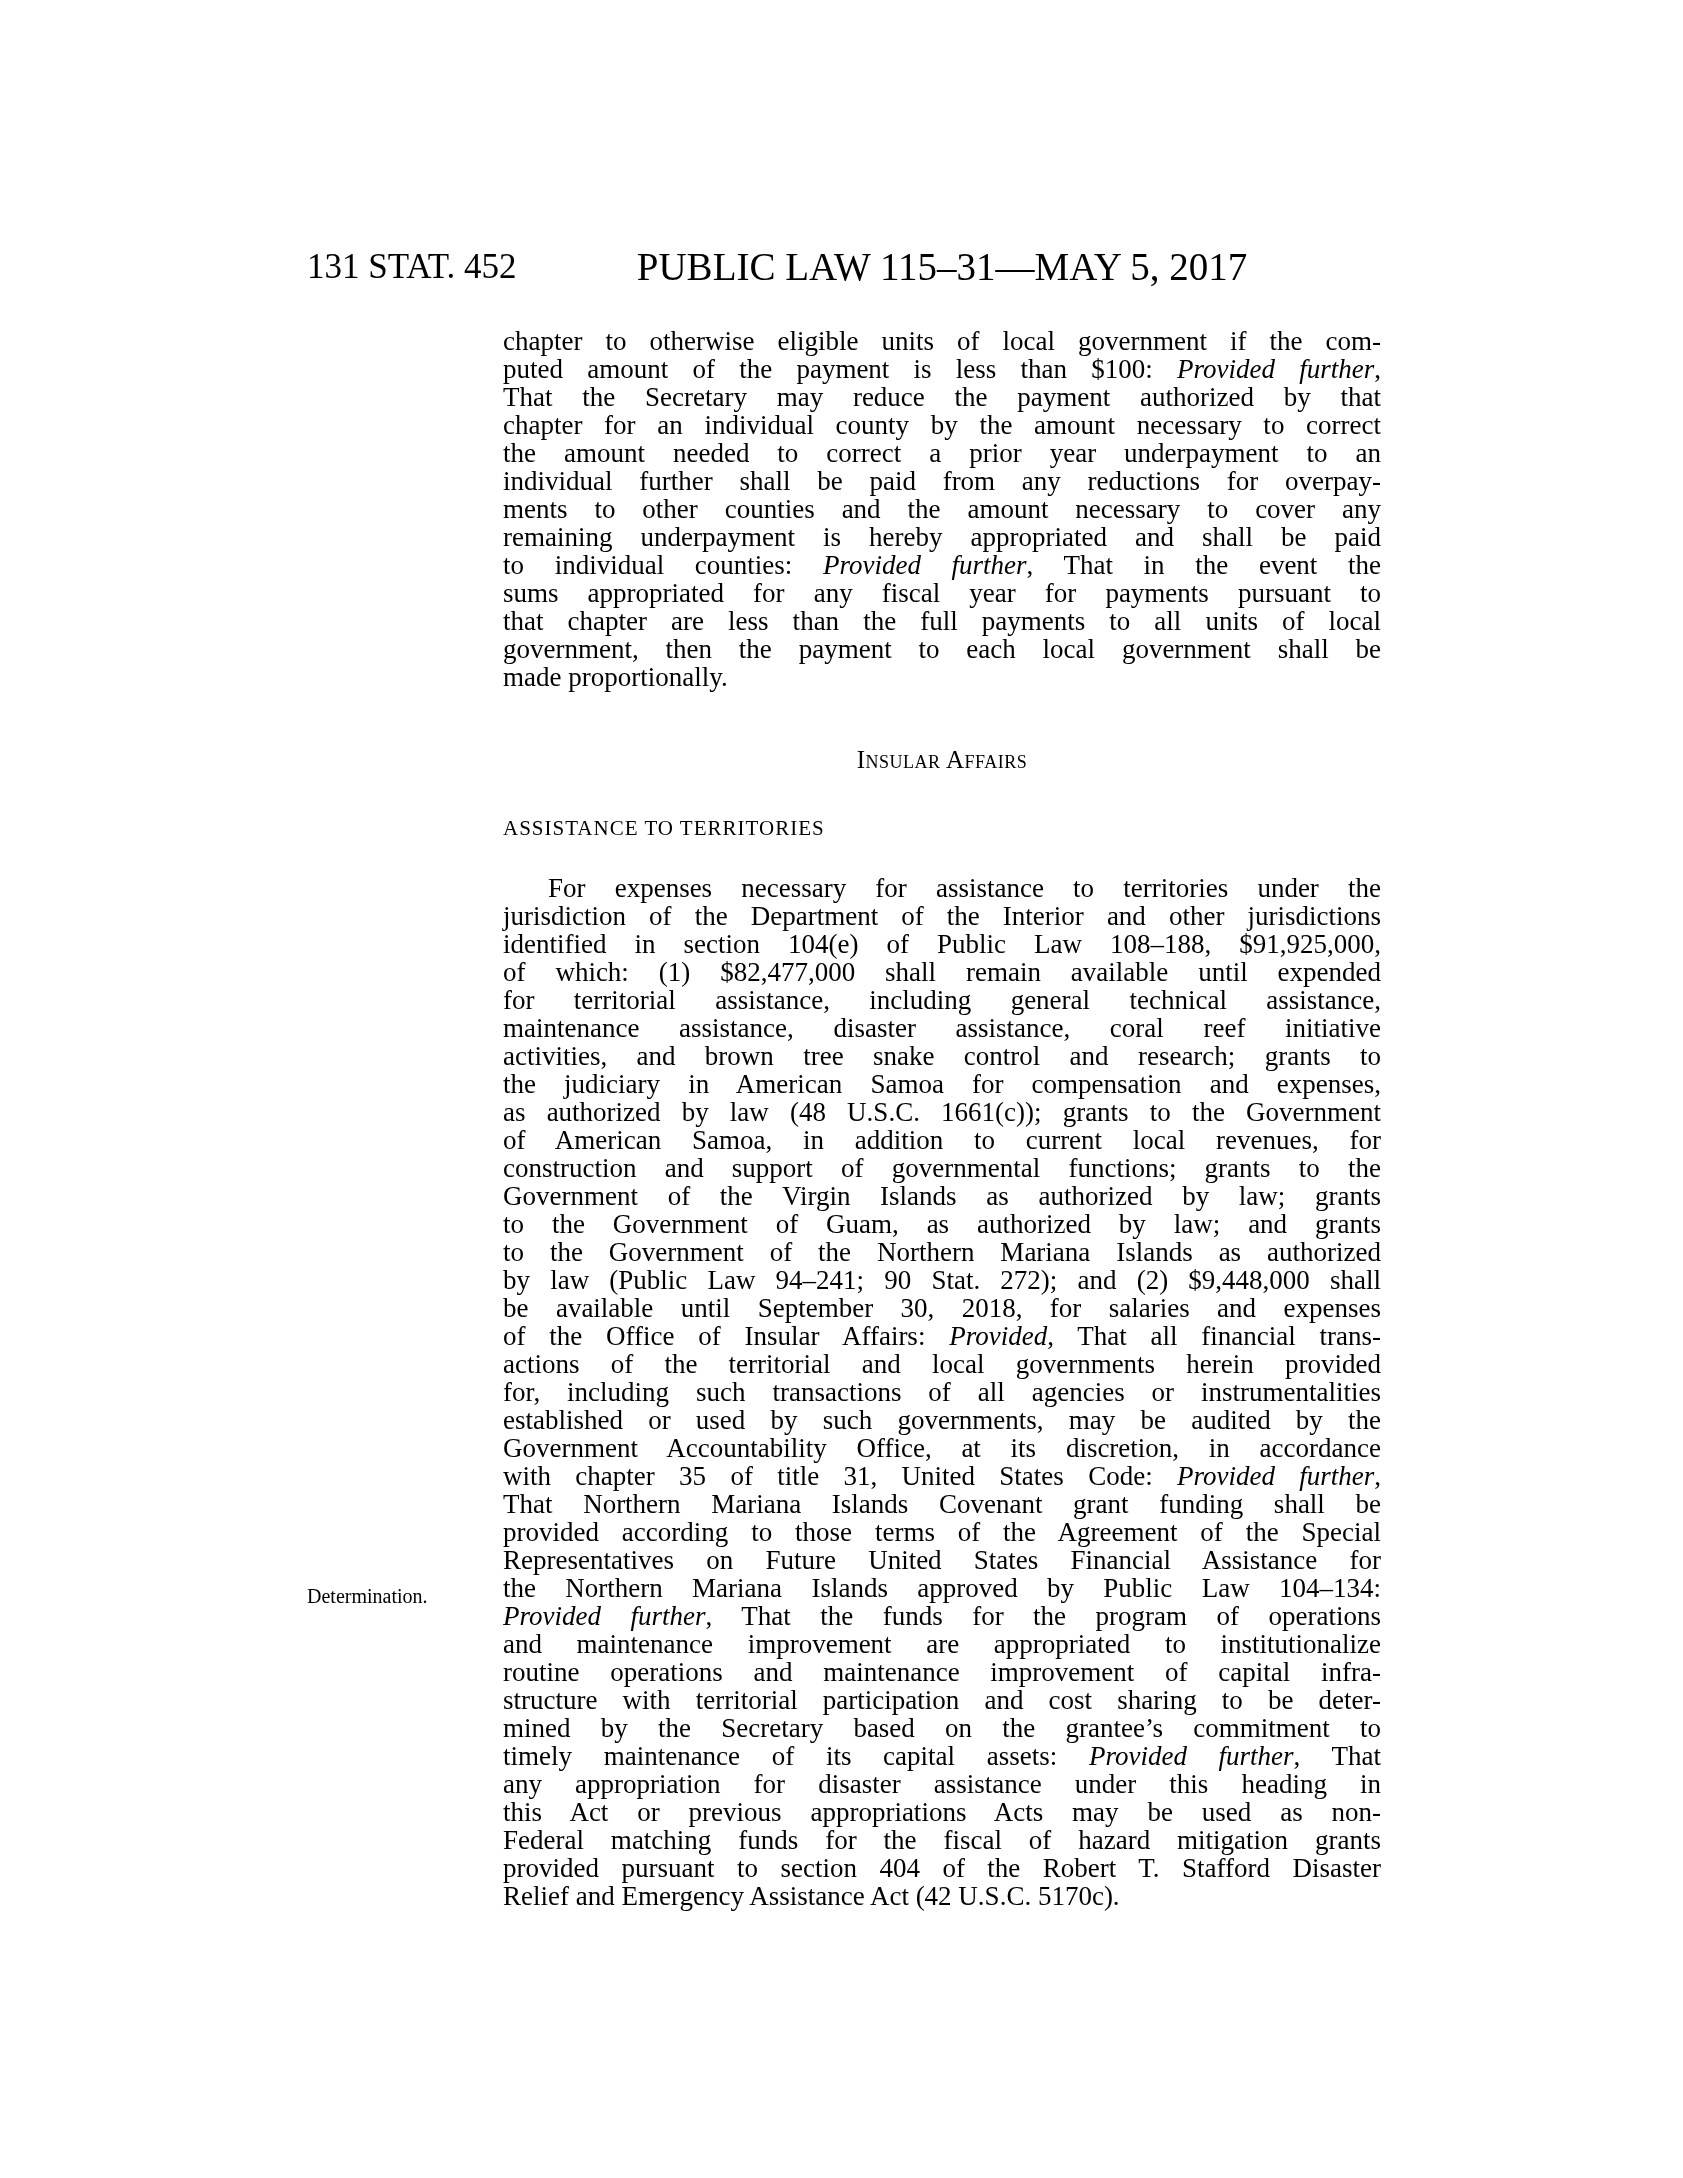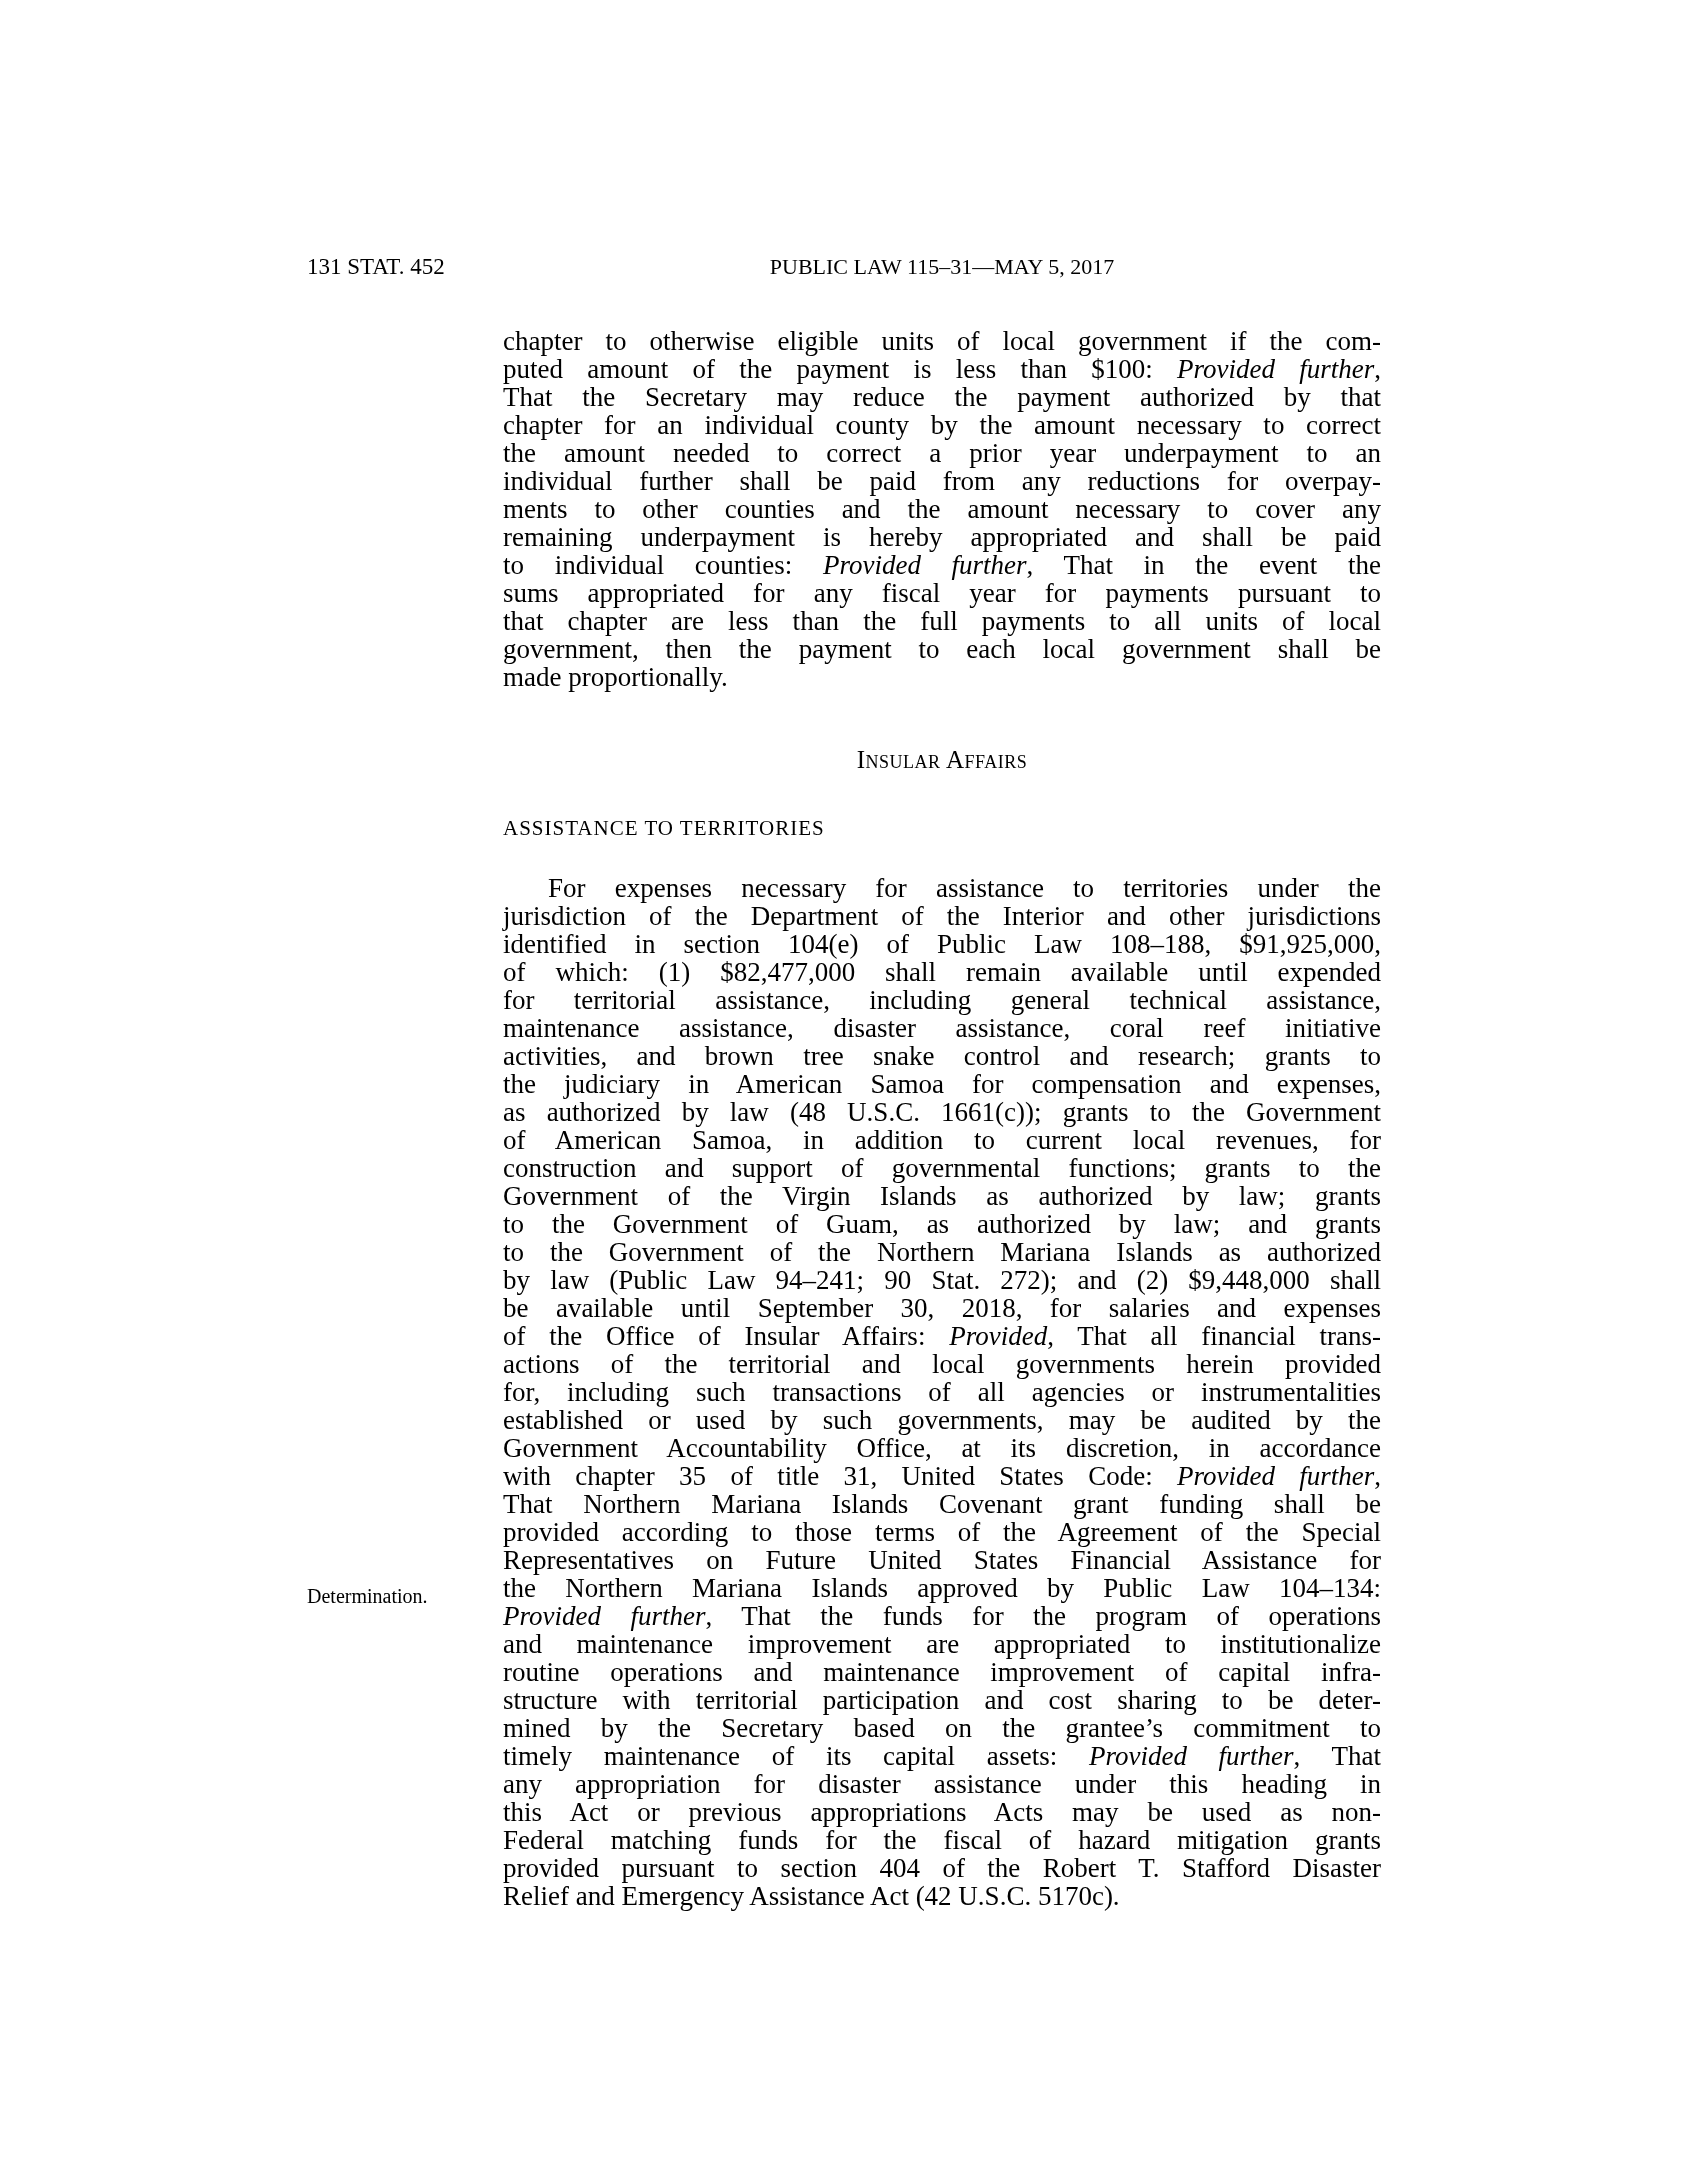--- a/index.html
+++ b/index.html
@@ -9,30 +9,30 @@
     height: 2178px;
     background: #ffffff;
     font-family: "Liberation Serif", serif;
     color: #000000;
     overflow: hidden;
   }
   .running-head-stat {
     position: absolute;
     left: 307px;
     top: 251px;
-    font-size: 23px;
+    font-size: 35px;
     line-height: 32px;
     white-space: nowrap;
   }
   .running-head-law {
     position: absolute;
     left: 503px;
     top: 251px;
     width: 878px;
-    font-size: 22px;
+    font-size: 39px;
     line-height: 32px;
     text-align: center;
     white-space: nowrap;
   }
   .margin-note {
     position: absolute;
     left: 307px;
     top: 1585px;
     width: 183px;
     font-size: 20px;

